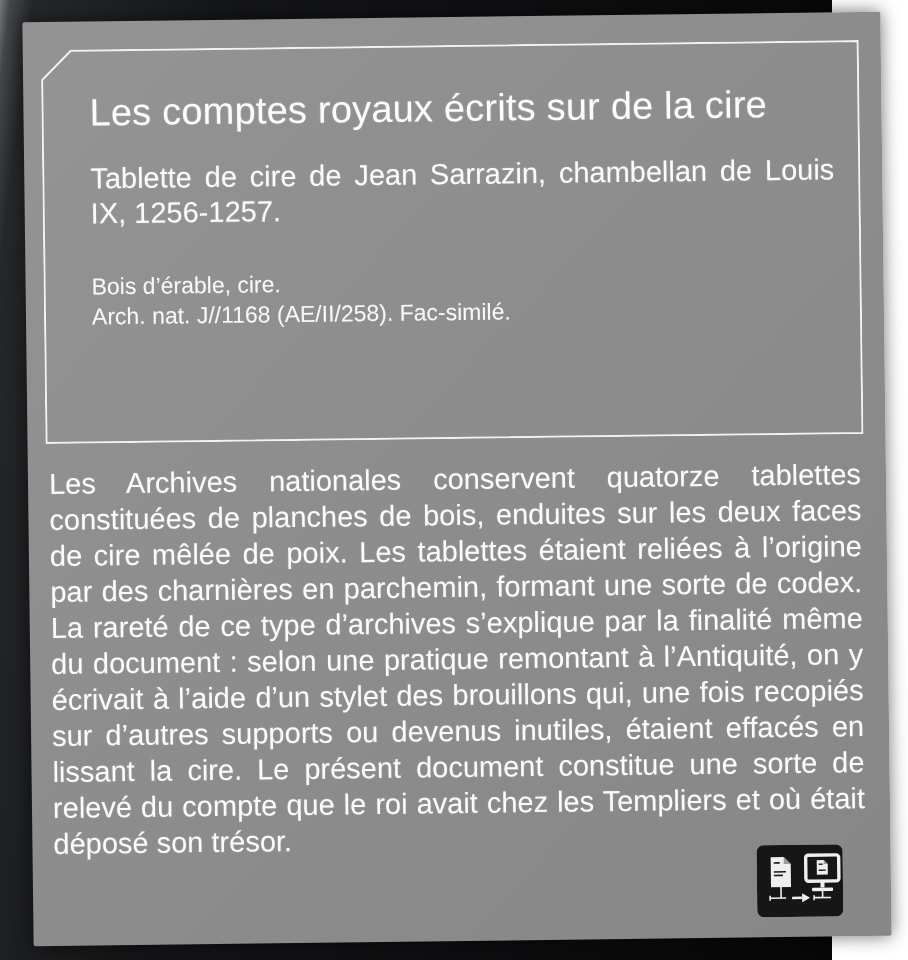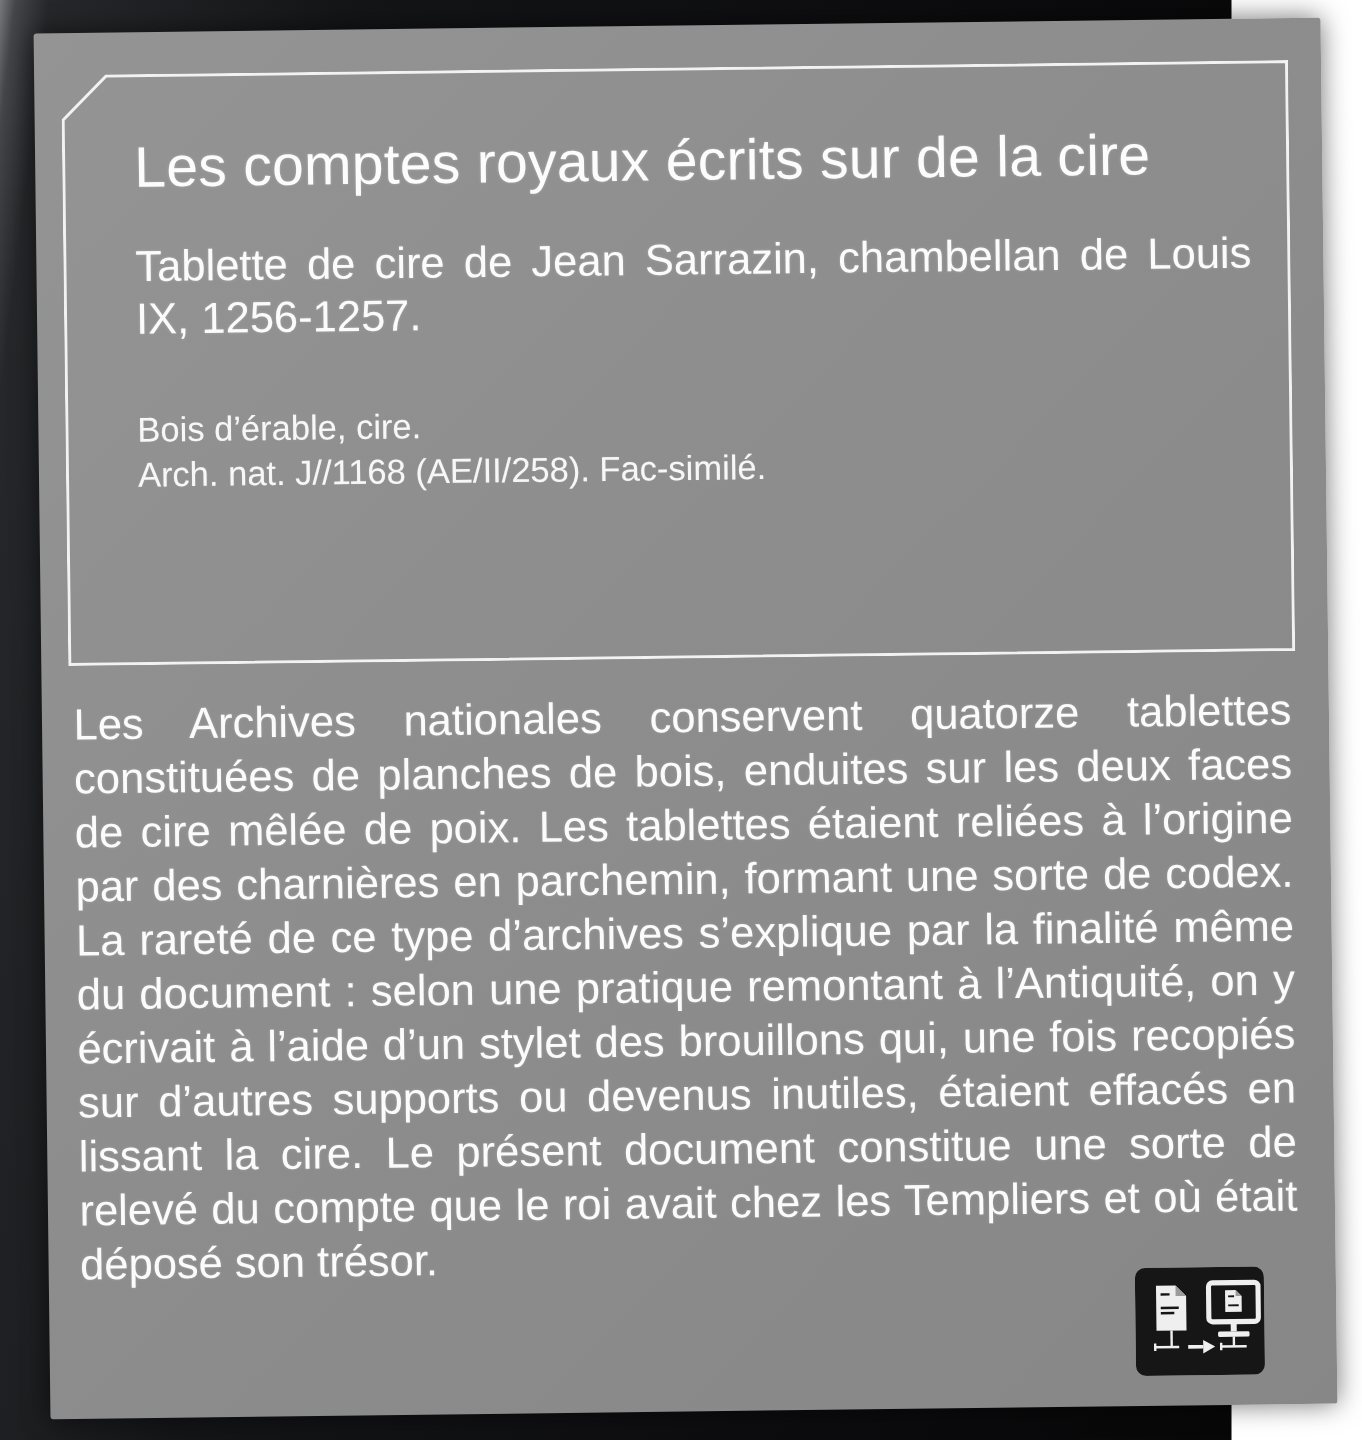--- a/index.html
+++ b/index.html
@@ -10,20 +10,21 @@
     overflow: hidden;
     font-family: "Liberation Sans", sans-serif;
   }
   .scene {
     position: relative;
     width: 821px;
     height: 960px;
     background: linear-gradient(97deg,
       #77787a 0%, #45464a 1.1%, #26272a 3.5%,
       #141517 25%, #0c0c0e 70%, #070708 100%);
+    padding-left: 11px;
   }
   .card {
     position: absolute;
     left: 28px;
     top: 17px;
     width: 858px;
     height: 924px;
     background: linear-gradient(135deg, #949494 0%, #8d8d8d 45%, #878787 100%);
     transform: rotate(-0.7deg);
     transform-origin: 50% 50%;

